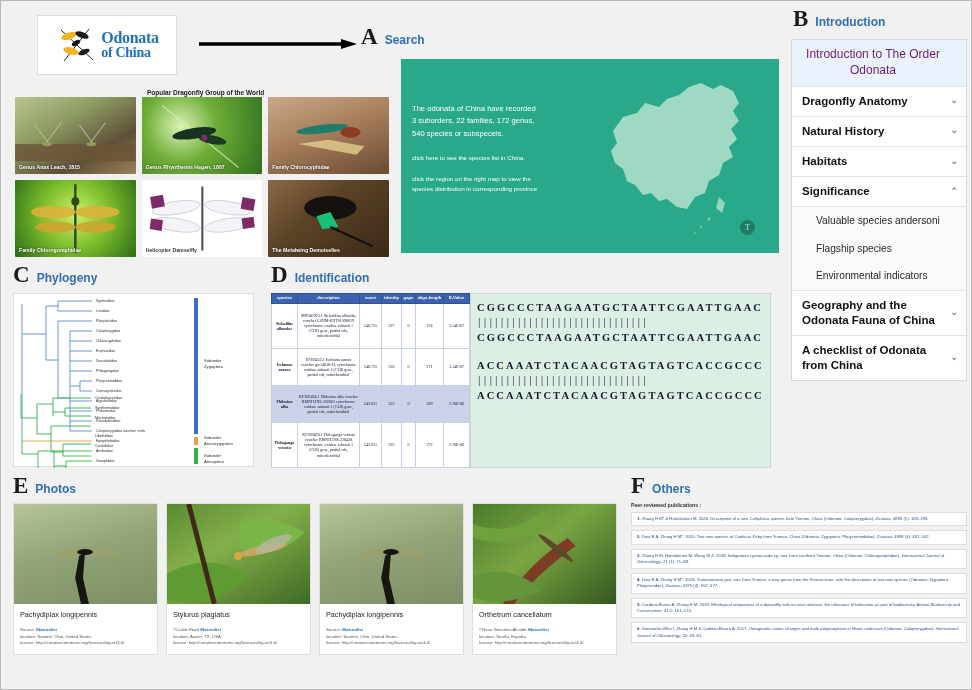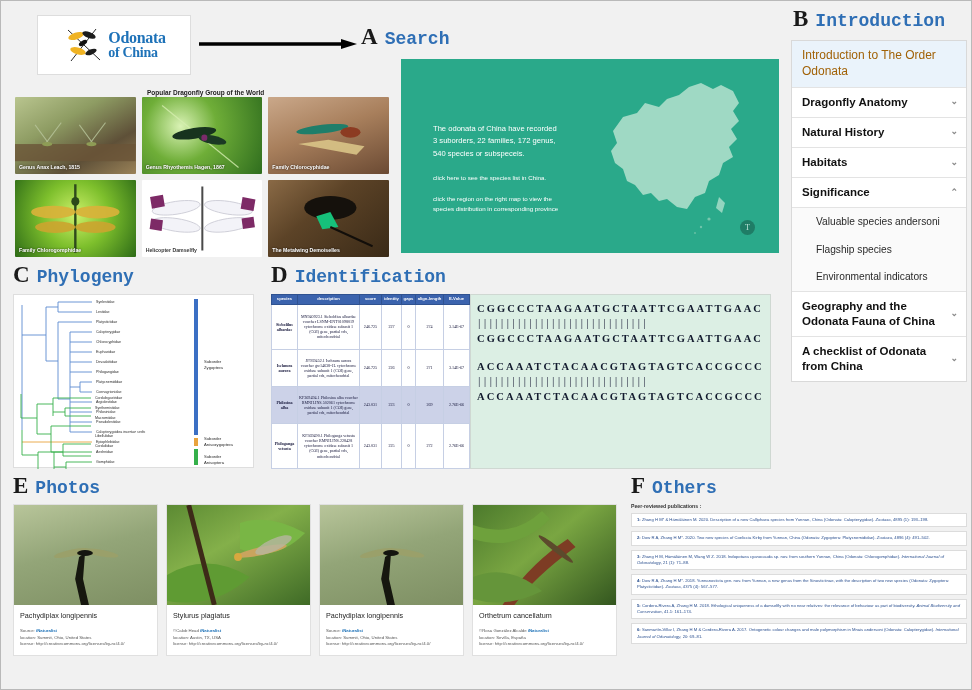--- a/index.html
+++ b/index.html
@@ -17,33 +17,33 @@
   }
   .panel-letter {
     font-family: "Liberation Serif", serif;
     font-weight: 700;
     color: #1a1a1a;
     font-size: 23px;
     line-height: 1;
     vertical-align: baseline;
   }
   .panel-title {
-    font-family: Liberation Mono, monospace;
+    font-family: Liberation Sans, sans-serif;
     font-weight: 700;
     color: #2f6fb5;
-    font-size: 18px;
+    font-size: 12px;
     margin-left: 7px;
   }
   .panel-head { display: flex; align-items: baseline; }
 
   
   #sec-a { position: absolute; left: 8px; top: 6px; width: 778px; height: 252px; }
   .logo-box {
     position: absolute; left: 28px; top: 8px;
-    width: 154px; height: 60px;
+    width: 140px; height: 60px;
     background: #ffffff; border: 1px solid #ddd;
     display: flex; align-items: center; justify-content: center;
   }
   .logo-wrap { display: flex; align-items: center; gap: 2px; }
   .logo-text {
     font-family: "Liberation Serif", serif;
     font-weight: 700; color: #1e72b8;
     font-size: 16px; line-height: 1.0; letter-spacing: -0.3px;
   }
   .logo-text .l2 { font-size: 14px; }
@@ -71,21 +71,21 @@
     text-shadow: 0 0 2px rgba(0,0,0,.75);
     line-height: 1.1;
   }
   .thumb.light .cap { color: #3a3a3a; text-shadow: none; }
 
   .search-card {
     position: absolute; left: 392px; top: 52px;
     width: 378px; height: 194px;
     background: #2aa98a;
   }
-  .search-copy { position: absolute; left: 32px; top: 44px; width: 205px; color: #fff; margin-top: 20px; }
+  .search-copy { position: absolute; left: 11px; top: 44px; width: 205px; color: #fff; }
   .search-copy .big { font-size: 7.6px; line-height: 1.62; }
   .search-copy .sm { font-size: 6.2px; line-height: 1.65; }
   .search-copy .gap1 { height: 13px; }
   .search-copy .gap2 { height: 11px; }
   .map-holder { position: absolute; right: 26px; top: 18px; width: 152px; height: 165px; }
   .map-badge {
     position: absolute; right: 24px; bottom: 18px;
     width: 15px; height: 15px; border-radius: 50%;
     background: #1f7d66; color: #bfe6da;
     font-size: 8px; display: flex; align-items: center; justify-content: center;
@@ -100,21 +100,21 @@
     background: #fff; border: 1px solid #d9d9d9;
     width: 176px;
   }
   .acc-item {
     position: relative;
     padding: 7px 22px 7px 10px;
     border-bottom: 1px solid #e3e3e3;
     font-size: 11.5px; color: #111; font-weight: 700;
     line-height: 1.32;
   }
-  .acc-item.active { background: #eaf3fb; color: #a16207; font-weight: 400; font-size: 12px; }
+  .acc-item.active { background: #eaf3fb; color: #701a75; font-weight: 400; font-size: 12px; text-align: center; }
   .acc-item.sub {
     padding-left: 24px; background: #fafafa;
     font-weight: 400; font-size: 10.2px; color: #2a2a2a;
     border-bottom: none;
   }
   .acc-item.sub.last { border-bottom: 1px solid #e3e3e3; }
   .chev {
     position: absolute; right: 8px; top: 50%; transform: translateY(-60%);
     font-size: 9px; color: #888; line-height: 1;
   }

